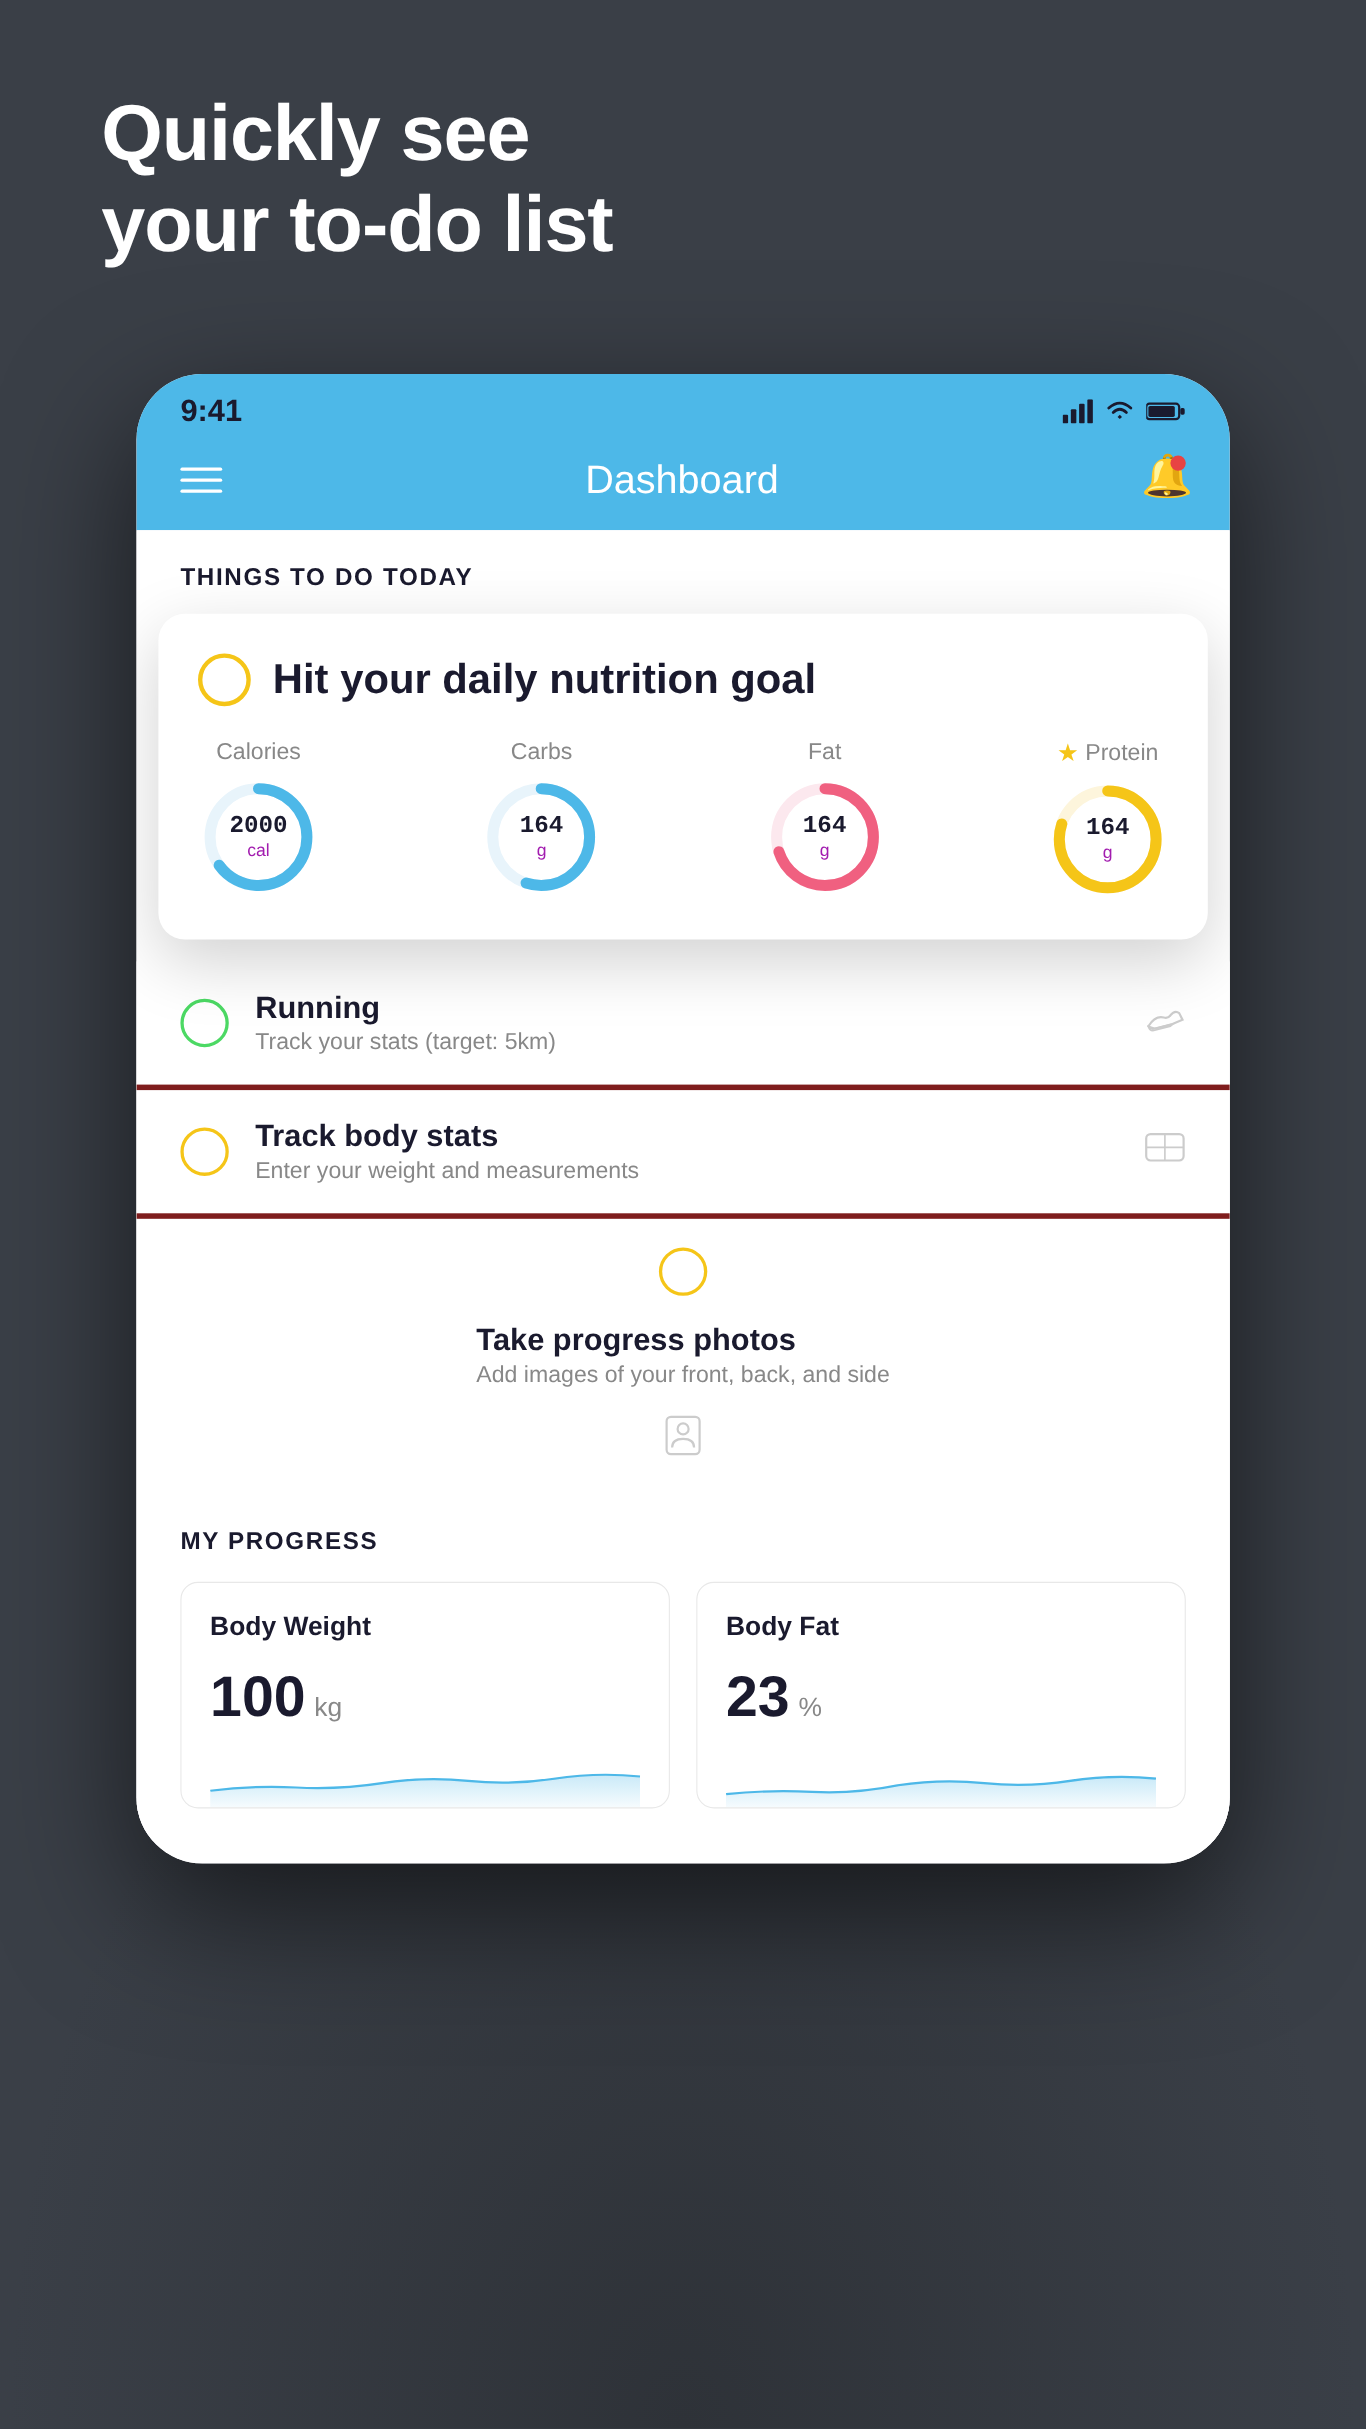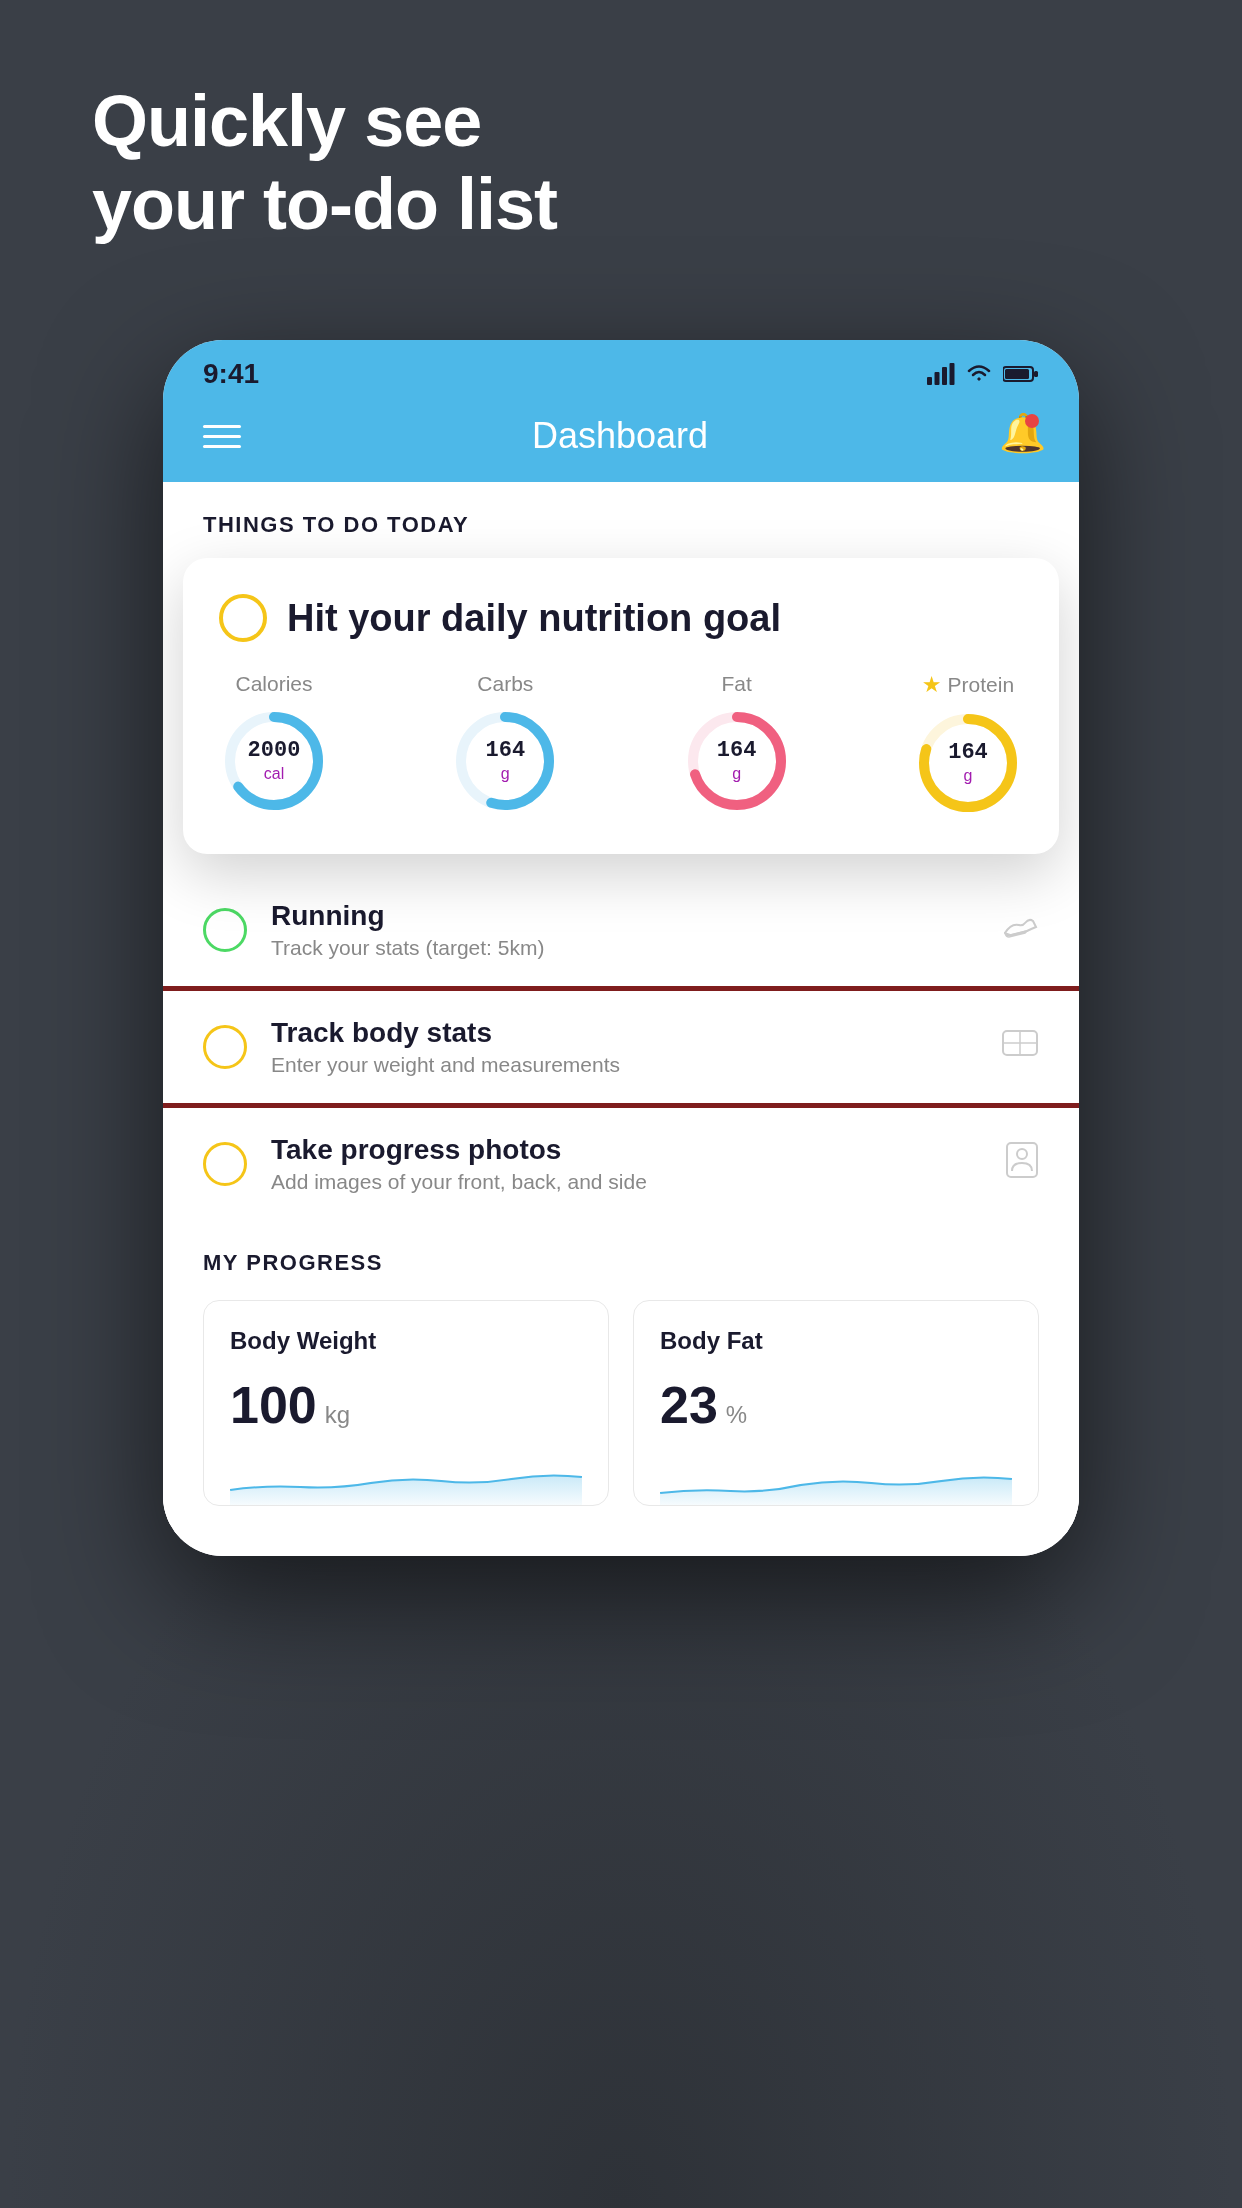--- a/index.html
+++ b/index.html
@@ -34,21 +34,21 @@
       line-height: 1.15;
       letter-spacing: -1px;
     }
 
     
     .phone-wrapper {
       position: absolute;
       top: 340px;
       left: 50%;
       transform: translateX(-50%);
-      width: 916px;
+      width: 994px;
     }
 
     .phone {
       background: #f2f2f7;
       border-radius: 60px;
       overflow: hidden;
       box-shadow: 0 40px 120px rgba(0,0,0,0.6);
       position: relative;
     }
 
@@ -228,20 +228,21 @@
     }
     .todo-item {
       display: flex;
       align-items: center;
       padding: 26px 40px;
       border-bottom: 5px solid #7f1d1d;
       gap: 24px;
     }
     .todo-item:last-child {
       border-bottom: none;
+      flex-direction: column;
     }
     .todo-circle {
       width: 44px;
       height: 44px;
       border-radius: 50%;
       border: 3px solid;
       flex-shrink: 0;
     }
     .todo-circle.green { border-color: #4cd964; }
     .todo-circle.yellow { border-color: #f5c518; }

